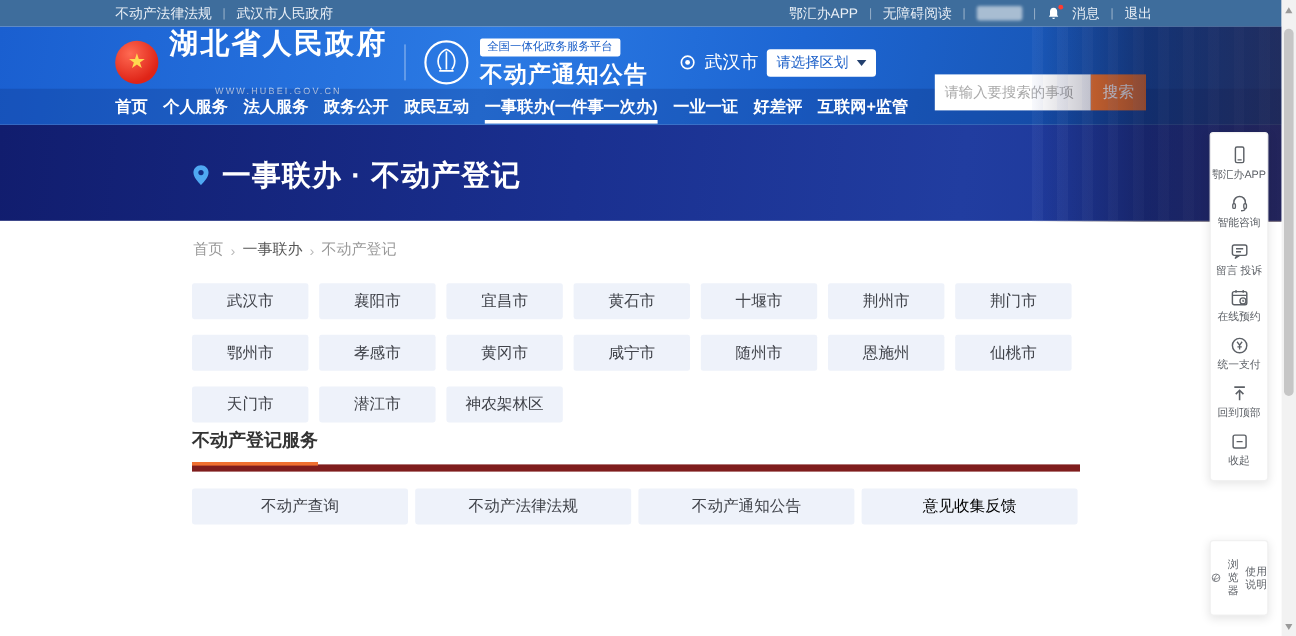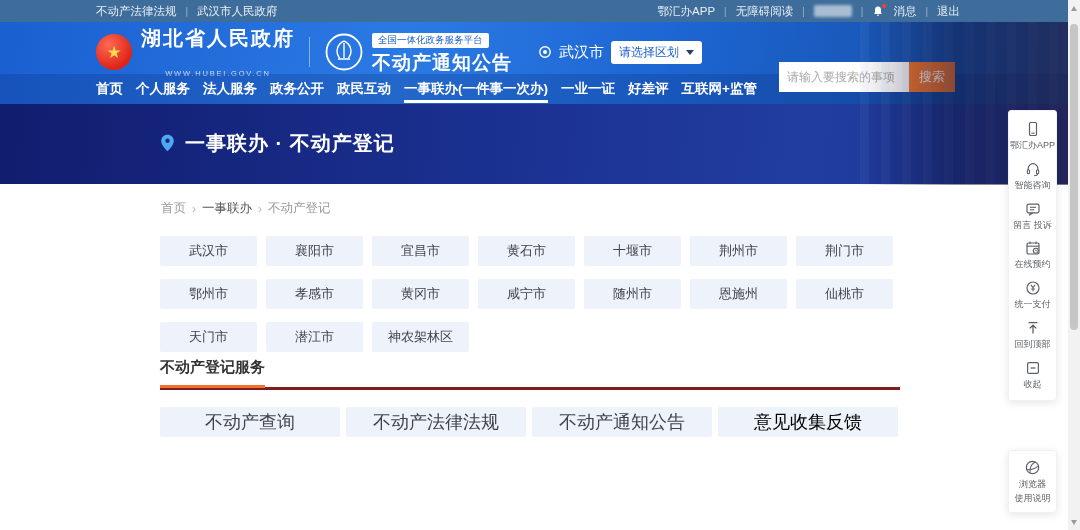--- a/index.html
+++ b/index.html
@@ -21,21 +21,21 @@
   
   .header { position:absolute; top:22px; left:0; width:1068px; height:82px;
             background:linear-gradient(100deg,#1a5fd0 0%,#2b7ae4 38%,#1d66d3 62%,#154a9f 100%); z-index:2; }
   .city-overlay { position:absolute; left:860px; top:22px; width:208px; height:163px; z-index:2; pointer-events:none;
             background:linear-gradient(90deg, rgba(10,16,60,0) 0%, rgba(16,14,48,.45) 45%, rgba(40,26,52,.6) 100%),
                        repeating-linear-gradient(90deg, rgba(150,170,230,.07) 0 9px, rgba(0,0,0,0) 9px 21px); }
   .brand-row { position:absolute; top:7px; left:96px; height:46px; display:flex; align-items:center; z-index:3; }
   .emblem { width:36px; height:36px; border-radius:50%; background:radial-gradient(circle at 35% 30%,#ff6a52,#df2417 70%);
             display:flex; align-items:center; justify-content:center; color:#ffd94f; font-size:17px; }
   .gov-block { margin-left:9px; cursor:pointer; }
-  .gov-name { color:#fff; font-size:20px; font-weight:700; letter-spacing:2px; line-height:1.1; }
+  .gov-name { color:#fff; font-size:24px; font-weight:700; letter-spacing:2px; line-height:1.1; }
   .gov-url { color:rgba(255,255,255,.78); font-size:7.5px; letter-spacing:1.8px; text-align:center; margin-top:20px; }
   .v-div { width:1px; height:30px; background:rgba(255,255,255,.45); margin:0 14px; }
   .portal-block { display:flex; align-items:center; gap:8px; cursor:pointer; }
   .portal-text .badge { display:inline-block; background:#fff; color:#1b5fc8; font-size:9.5px; padding:1px 6px; border-radius:2px; }
   .portal-name { color:#fff; font-size:19px; font-weight:700; letter-spacing:1px; margin-top:2px; }
   .loc-wrap { display:flex; align-items:center; gap:7px; margin-left:26px; }
   .loc-city { color:#fff; font-size:15px; }
   .region-btn { background:#fff; color:#1b5fc8; font-size:12px; padding:3px 8px; border-radius:3px; border:none;
                 display:flex; align-items:center; gap:7px; cursor:pointer; }
   .caret-down { width:0; height:0; border-left:4px solid transparent; border-right:4px solid transparent; border-top:5px solid #23406e; }
@@ -49,51 +49,51 @@
   
   .search { position:absolute; top:40px; right:113px; width:176px; height:30px; display:flex; z-index:4; }
   .search input { flex:1; min-width:0; border:none; outline:none; font-size:12px; padding:0 8px; color:#333; }
   .search input::placeholder { color:#a9a9a9; }
   .search button { width:46px; background:#f7772c; color:#fff; border:none; font-size:13px; cursor:pointer; }
 
   
   .banner { position:absolute; top:104px; left:0; width:1068px; height:80px;
             background:linear-gradient(95deg,#111d6e 0%,#1a3090 45%,#213da0 75%,#1b3494 100%); z-index:1; }
   .banner-title { position:absolute; left:160px; top:26px; display:flex; align-items:center; gap:10px;
-                  color:#fff; font-size:20px; font-weight:700; letter-spacing:1px; z-index:3; }
+                  color:#fff; font-size:24px; font-weight:700; letter-spacing:1px; z-index:3; }
 
   
   .breadcrumb { position:absolute; left:161px; top:200px; font-size:12.5px; color:#999;
                 display:flex; align-items:center; gap:6px; }
   .breadcrumb .bc-item { cursor:pointer; }
   .breadcrumb .bc-strong { color:#555; }
   .bc-sep { color:#bbb; font-size:12px; }
 
   .cities { position:absolute; left:160px; top:236px; width:742px; display:flex; flex-wrap:wrap;
             column-gap:9px; row-gap:13px; }
   .city-btn { width:97px; height:30px; line-height:30px; text-align:center; background:#eef2fa;
               color:#40434a; font-size:13px; border-radius:2px; cursor:pointer; }
 
-  .section-head { position:absolute; left:160px; top:358px; width:740px; border-bottom:3px solid #7f1d1d; }
+  .section-head { position:absolute; left:160px; top:358px; width:740px; border-bottom:6px solid #7f1d1d; }
   .section-title { display:inline-block; font-size:15px; font-weight:700; color:#333;
                    padding-bottom:8px; border-bottom:3px solid #f07030; margin-bottom:-1px; }
 
   .services { position:absolute; left:160px; top:407px; display:flex; gap:6px; }
   .svc-btn { width:180px; height:30px; line-height:30px; text-align:center; background:#eef2fa;
-             color:#40434a; font-size:18px; border-radius:2px; cursor:pointer; }
+             color:#40434a; font-size:13px; border-radius:2px; cursor:pointer; }
   .svc-btn.disabled { color:#000000; }
 
   
   .side-panel { position:absolute; left:1008px; width:49px; background:#fff; border:1px solid #f1f1f1;
                 box-shadow:0 2px 8px rgba(0,0,0,.1); border-radius:3px; z-index:6; }
   #side-main { top:110px; padding:5px 0; }
   .side-item { display:flex; flex-direction:column; align-items:center; padding:5px 1px; gap:3px; cursor:pointer; }
   .side-item svg { display:block; }
   .side-label { font-size:9px; color:#5c6066; text-align:center; line-height:1.2; }
-  #side-help { top:450px; height:63px; display:flex; flex-direction:column; align-items:center; justify-content:center; gap:3px; cursor:pointer; }
+  #side-help { top:450px; height:63px; display:flex; flex-direction:row; align-items:center; justify-content:center; gap:3px; cursor:pointer; }
 
   
   .scrollbar { position:absolute; right:0; top:0; width:12px; height:530px; background:#f2f2f2; z-index:10; }
   .sb-btn { position:absolute; left:0; width:12px; height:12px; display:flex; align-items:center; justify-content:center; cursor:pointer; }
   .sb-up { top:2px; } .sb-down { bottom:2px; }
   .tri-up { width:0; height:0; border-left:3.5px solid transparent; border-right:3.5px solid transparent; border-bottom:5px solid #9a9a9a; }
   .tri-down { width:0; height:0; border-left:3.5px solid transparent; border-right:3.5px solid transparent; border-top:5px solid #9a9a9a; }
   .sb-thumb { position:absolute; top:24px; left:2px; width:8px; height:306px; background:#c6c6c6; border-radius:4px; cursor:pointer; }
 </style>
 </head>

